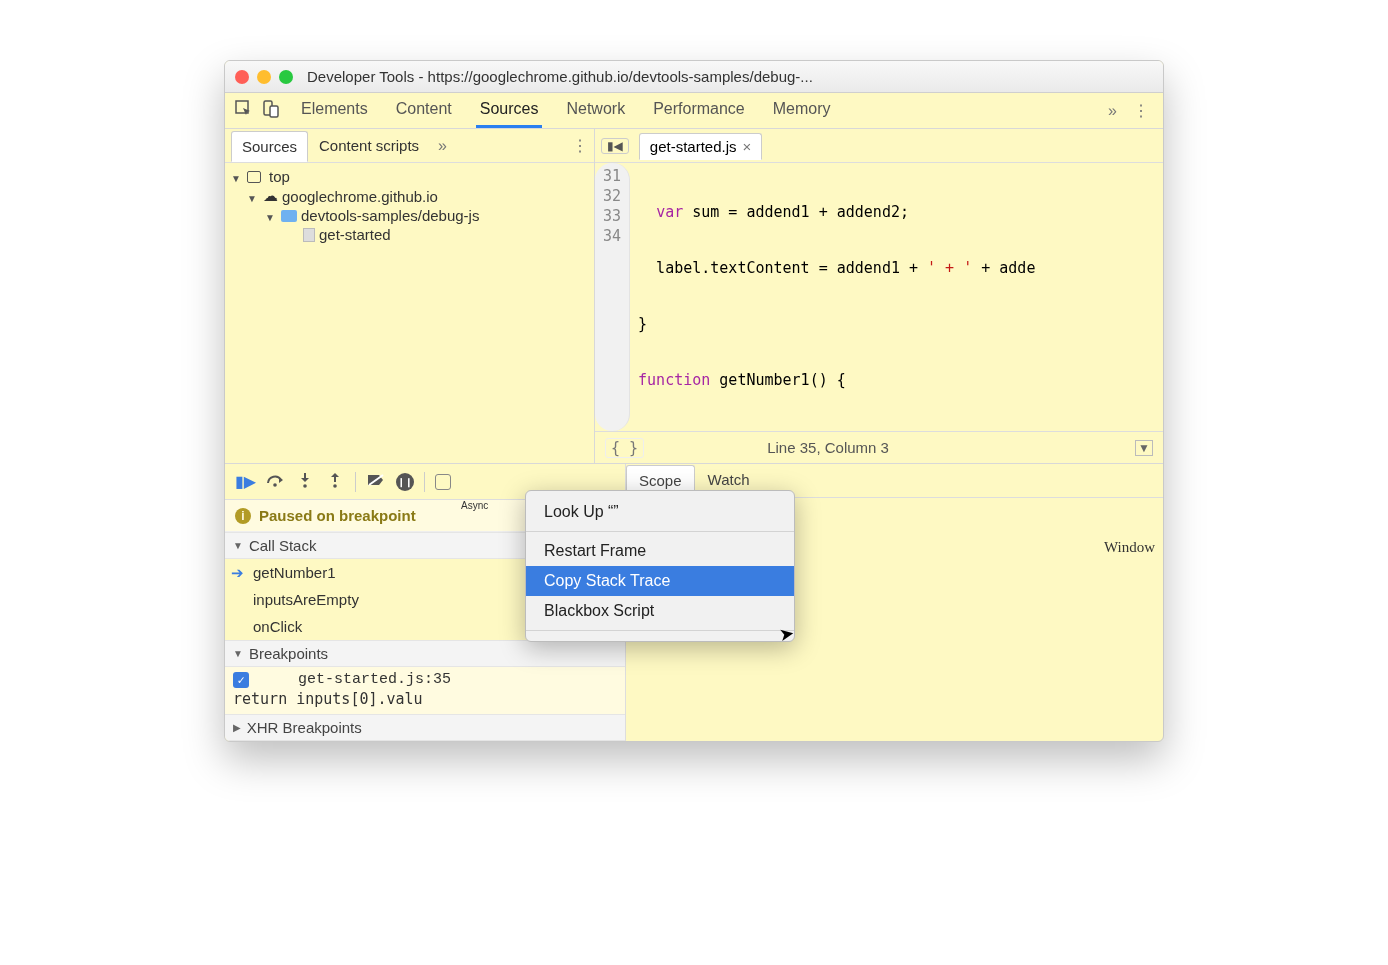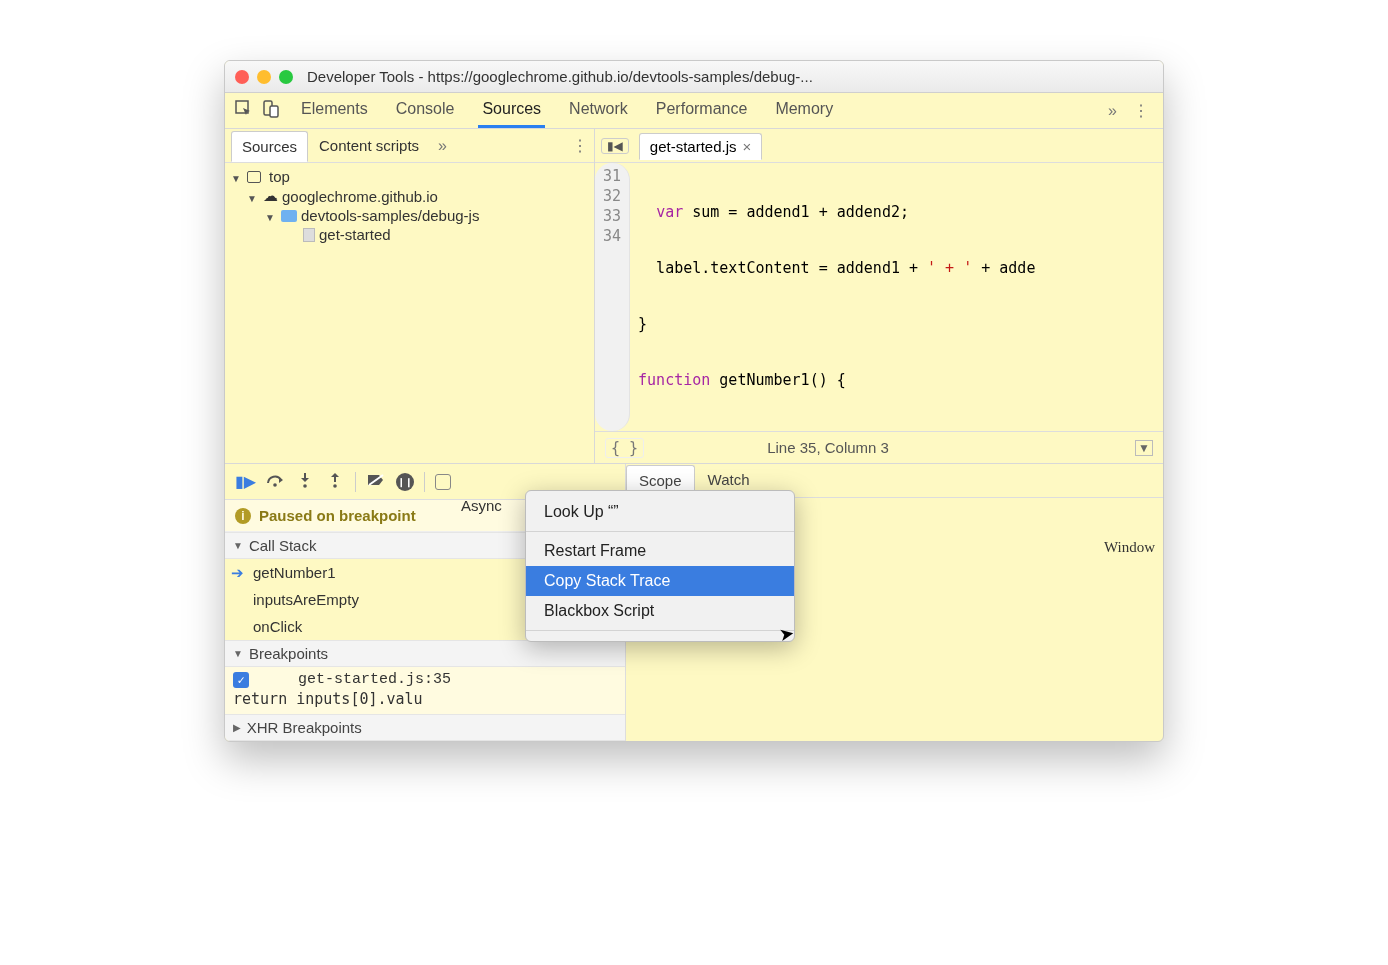--- a/index.html
+++ b/index.html
@@ -81,21 +81,21 @@
 .debugrow { display:flex; }
 .debugleft { width:400px; }
 .debugright { flex:1; border-left:1px solid #ddd; }
 
 .dbgtoolbar{display:flex; align-items:center; gap:10px; height:36px; border-bottom:1px solid #ddd; padding:0 10px;}
 .dbgico{color:#555; cursor:pointer; font-size:16px; width:20px; text-align:center;}
 .resume{color:#3a7de0;}
 .sep{width:1px;height:20px;background:#ccc;}
 .pausebtn{width:18px;height:18px;border-radius:50%;background:#555;display:flex;align-items:center;justify-content:center;color:#fff;font-size:9px;}
 .chk{width:16px;height:16px;border:1.5px solid #888;border-radius:3px;}
-.asynclbl{font-size:15px;color:#333;margin-top:47px;}
+.asynclbl{font-size:10px;color:#333;margin-top:47px;}
 
 .banner{background:#fffbe0;border-bottom:1px solid #eee;padding:7px 10px; display:flex; gap:8px; align-items:center; color:#8a7a16; font-weight:600; font-size:15px;}
 .iinfo{width:16px;height:16px;border-radius:50%;background:#b29b25;color:#fffbe0;display:inline-flex;align-items:center;justify-content:center;font-size:12px;font-weight:700;}
 
 .section-h{background:#f4f4f4;border-top:1px solid #e5e5e5;border-bottom:1px solid #e5e5e5;padding:4px 8px; font-size:15px; color:#444; display:flex;align-items:center;gap:4px;}
 .section-h::before{content:"▼";font-size:10px;color:#666; margin-right:2px;}
 .section-h.closed::before{content:"▶";}
 
 .stackitem{padding:5px 8px 5px 28px; font-size:15px;color:#333;}
 .stackitem.current{position:relative;}
@@ -154,21 +154,21 @@
         </svg>
     </div>
     <div class="ico">
       <svg width="18" height="18" viewBox="0 0 18 18">
           <rect x="3" y="1" width="8" height="14" rx="1.5" fill="none" stroke="#555" stroke-width="1.5"></rect>
           <rect x="9" y="6" width="8" height="11" rx="1.5" fill="#fff" stroke="#555" stroke-width="1.5"></rect>
         </svg>
     </div>
     <div class="tabs">
       <span>Elements</span>
-      <span>Console</span>
+      <span>Content</span>
       <span class="active">Sources</span>
       <span>Network</span>
       <span>Performance</span>
       <span>Memory</span>
     </div>
     <div class="more">»</div>
     <div class="menu3">⋮</div>
   </div>
 
   <div class="splitter">

